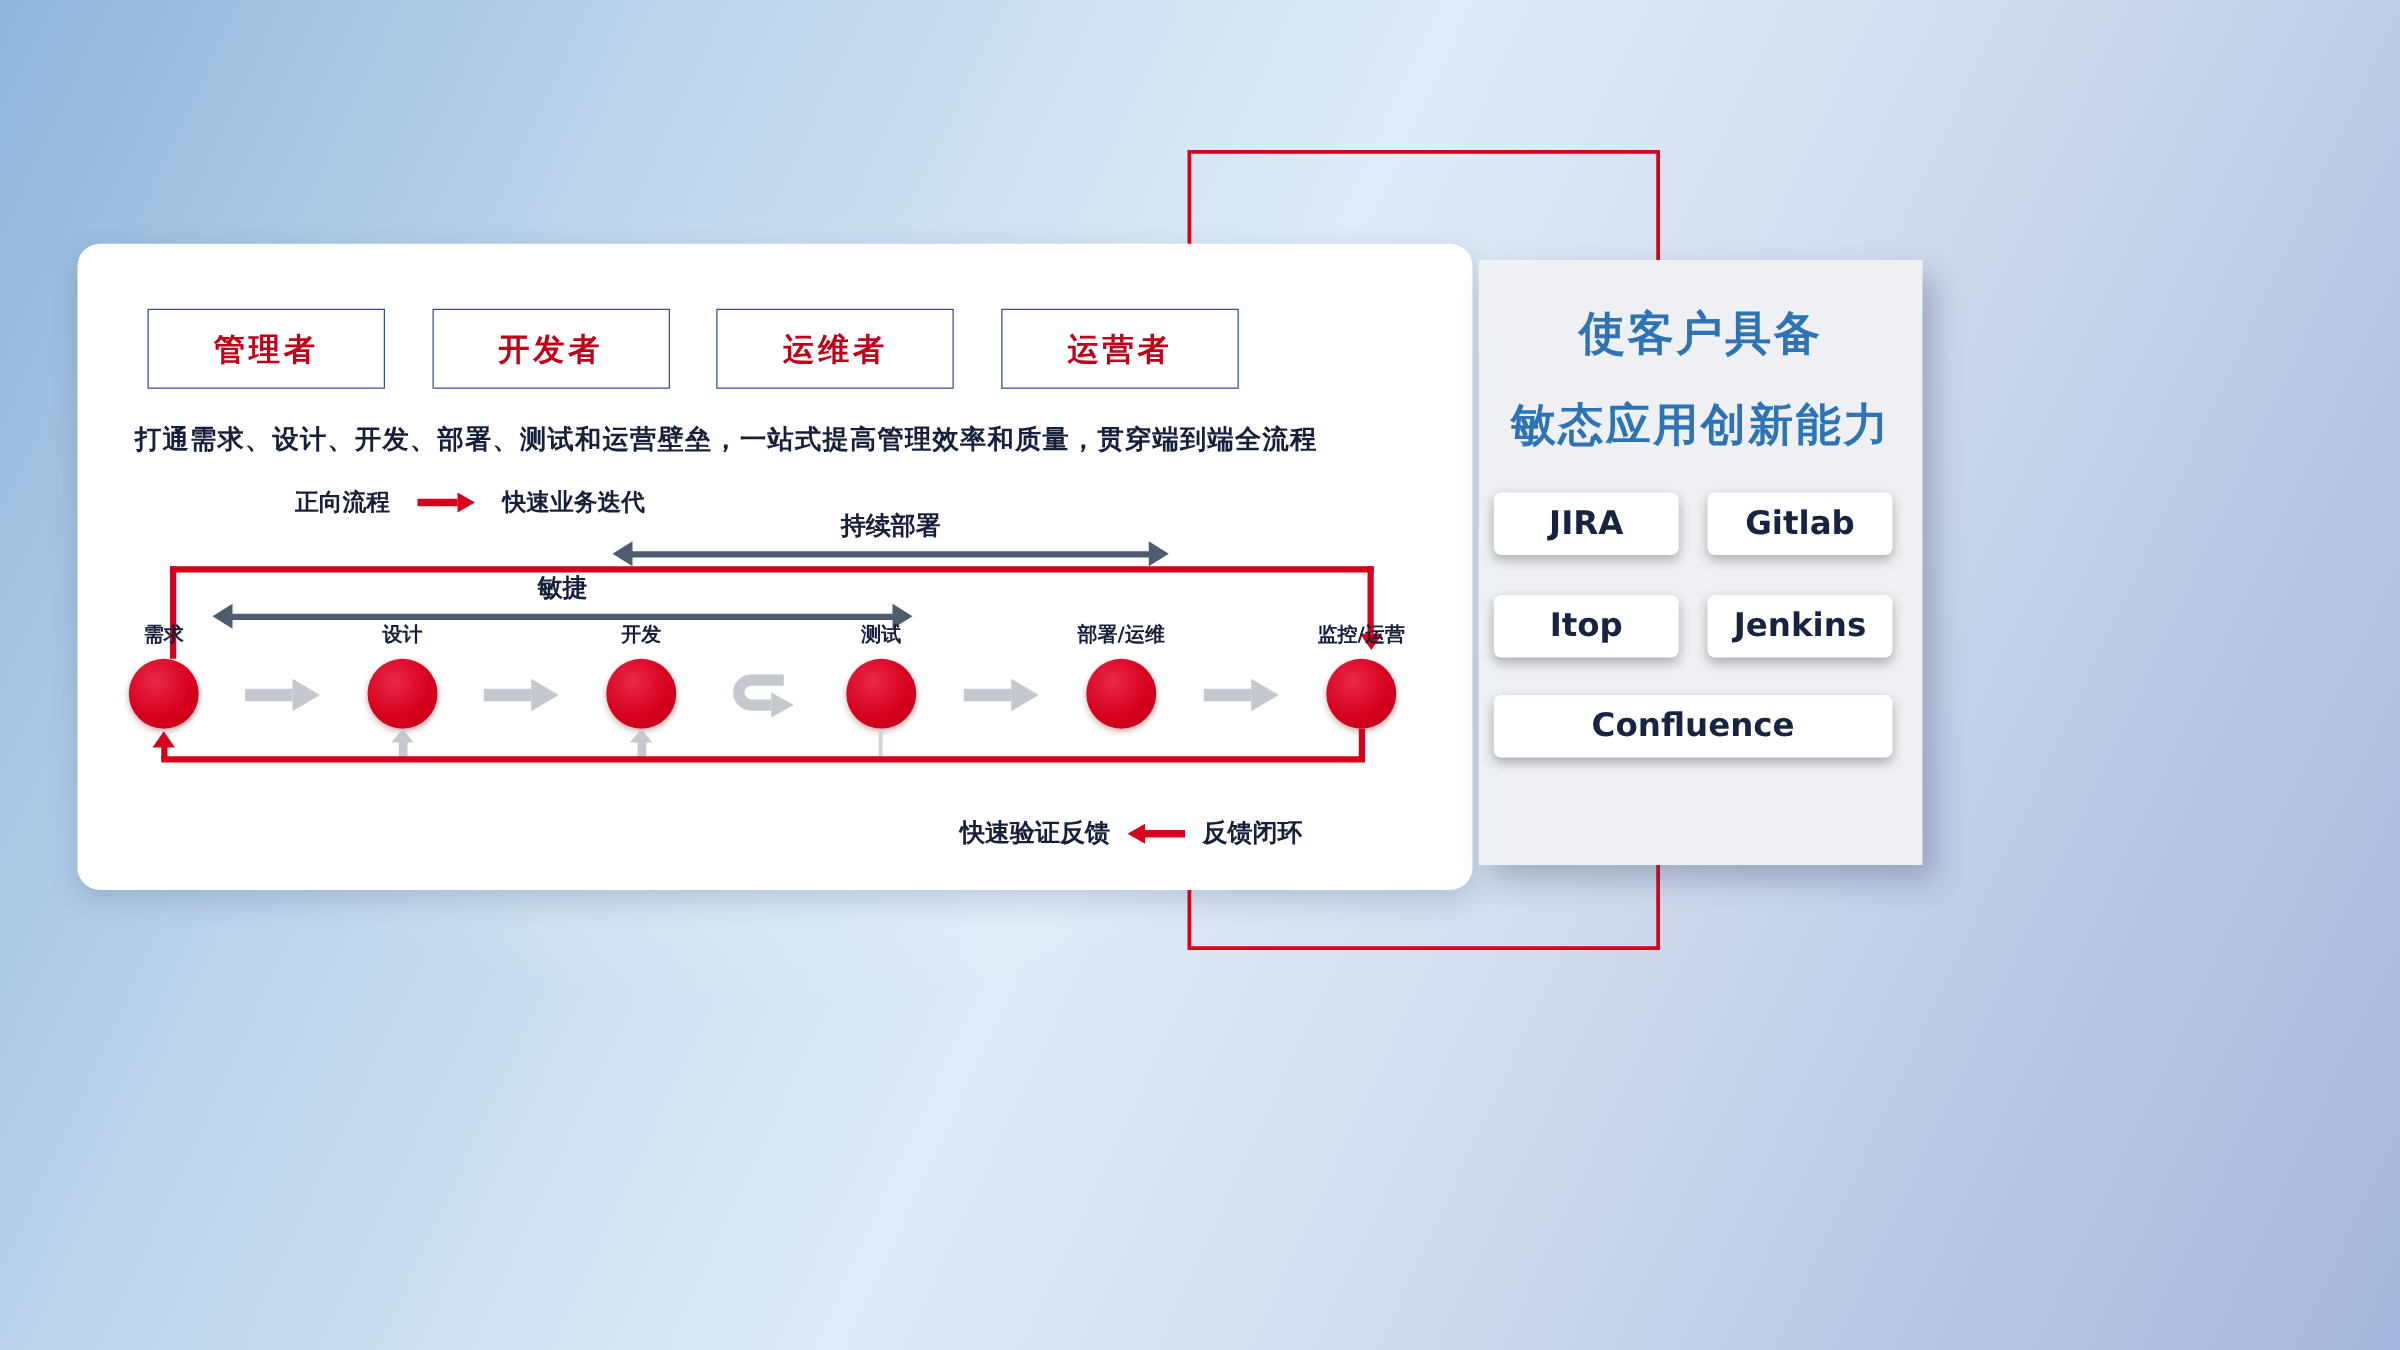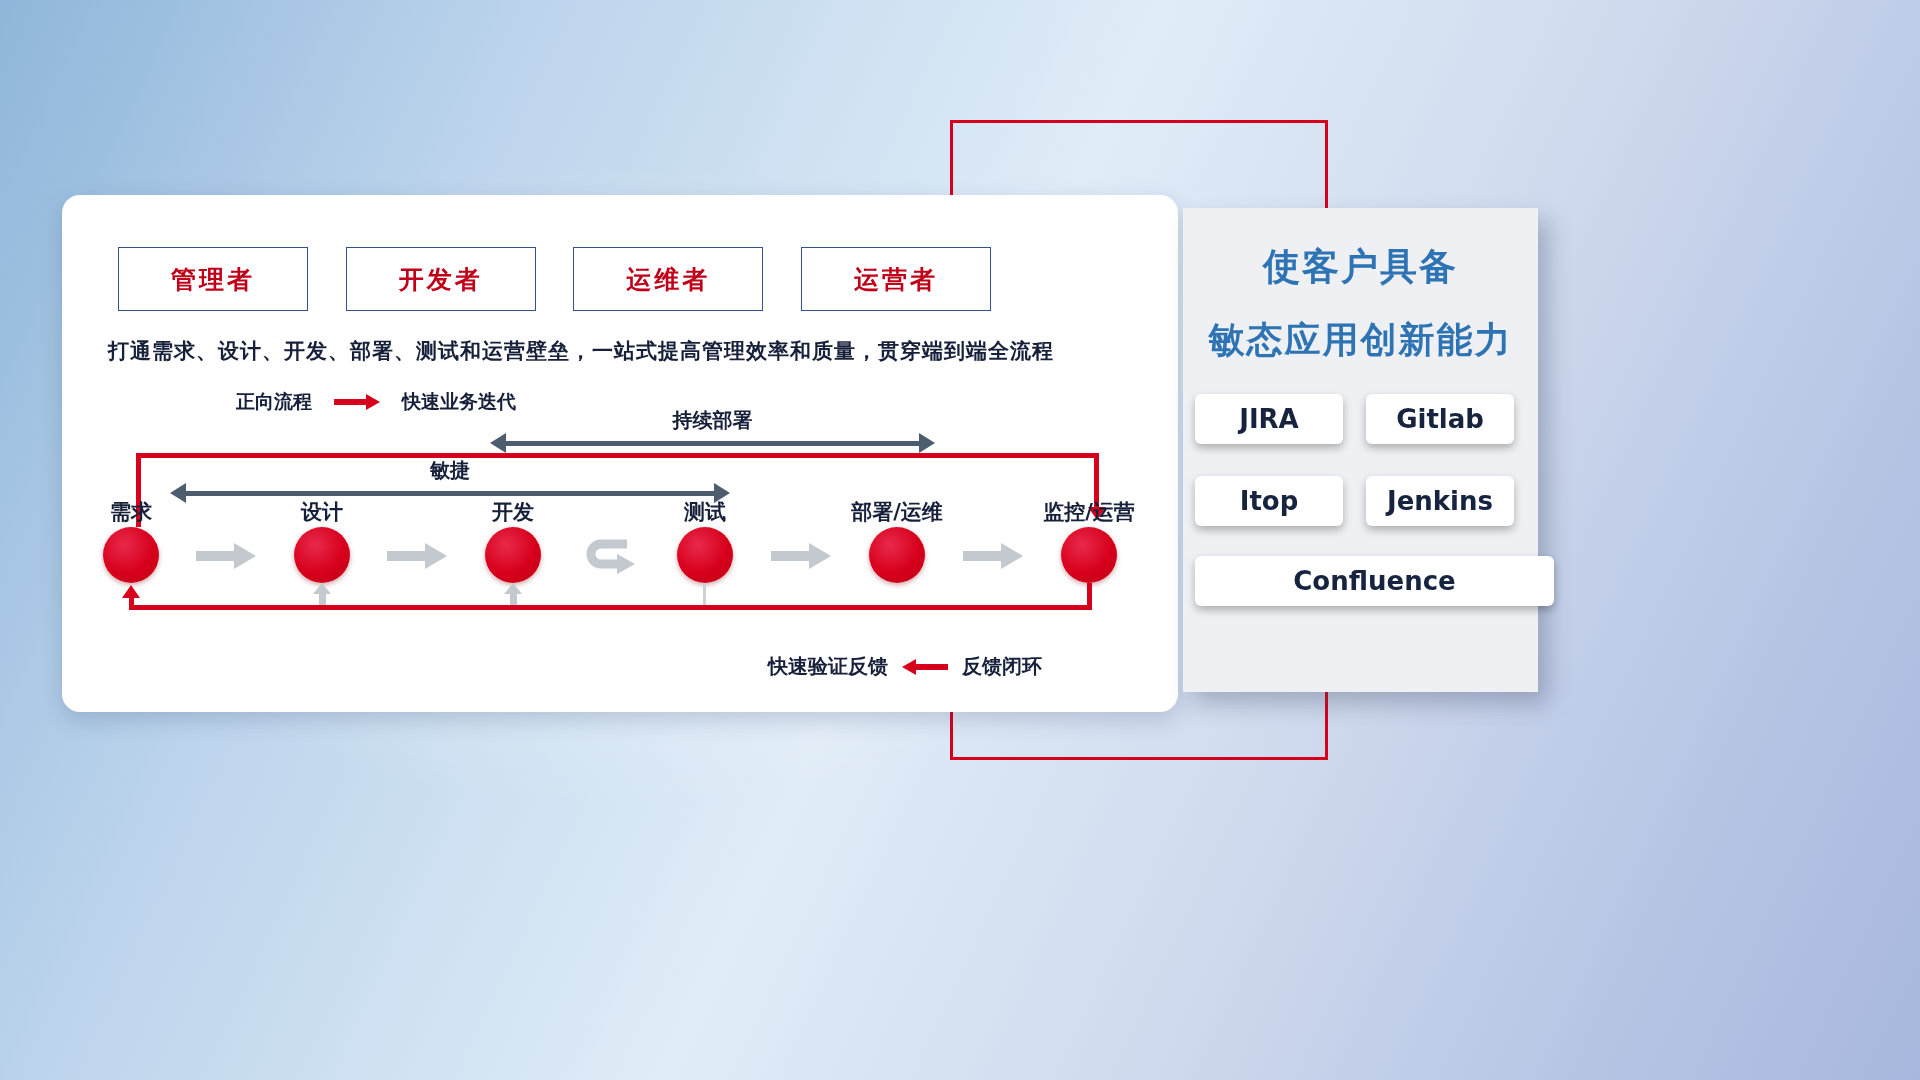--- a/index.html
+++ b/index.html
@@ -77,21 +77,21 @@
 
   
   .loop-bot-h   { position:absolute; left:67px; top:410px; width:963px; height:5px; background:#d7001c; }
   .loop-bot-vl  { position:absolute; left:67px; top:402px; width:5px; height:10px; background:#d7001c; }
   .loop-bot-head{ position:absolute; left:60px; top:390px;
     border-left:9px solid transparent; border-right:9px solid transparent; border-bottom:13px solid #d7001c; }
   .loop-bot-vr  { position:absolute; left:1025px; top:388px; width:5px; height:24px; background:#d7001c; }
 
   .stage-label {
     position:absolute; top:303px; width:140px; text-align:center;
-    font-size:21px; font-weight:700; color:#17203a;
+    font-size:16px; font-weight:700; color:#17203a;
   }
   .stage-circle {
     position:absolute; top:332px; width:56px; height:56px; border-radius:50%;
     background:radial-gradient(circle at 38% 32%, #e8294a 0%, #d7001c 55%, #c00018 100%);
     box-shadow:0 2px 5px rgba(120,0,10,.35);
   }
 
   .flow-arrow { position:absolute; top:348px; width:64px; height:26px; }
   .flow-arrow .b { position:absolute; left:2px; top:8px; width:38px; height:10px; background:#c4c9cf; }
   .flow-arrow .h { position:absolute; left:40px; top:0;
@@ -126,21 +126,21 @@
   .tool-chip {
     position:absolute; height:50px; background:#ffffff; border-radius:6px;
     display:flex; align-items:center; justify-content:center;
     font-size:26px; font-weight:700; color:#17243f;
     box-shadow:0 4px 9px rgba(0,0,0,.28);
   }
   .chip-jira       { left:12px;  top:186px; width:148px; }
   .chip-gitlab     { left:183px; top:186px; width:148px; }
   .chip-itop       { left:12px;  top:268px; width:148px; }
   .chip-jenkins    { left:183px; top:268px; width:148px; }
-  .chip-confluence { left:12px;  top:348px; width:359px; }
+  .chip-confluence { left:12px;  top:348px; width:319px; }
 </style>
 </head>
 <body>
 
 <div class="stage">
 
   <div class="red-frame"></div>
 
   <section class="workflow-panel">
 

